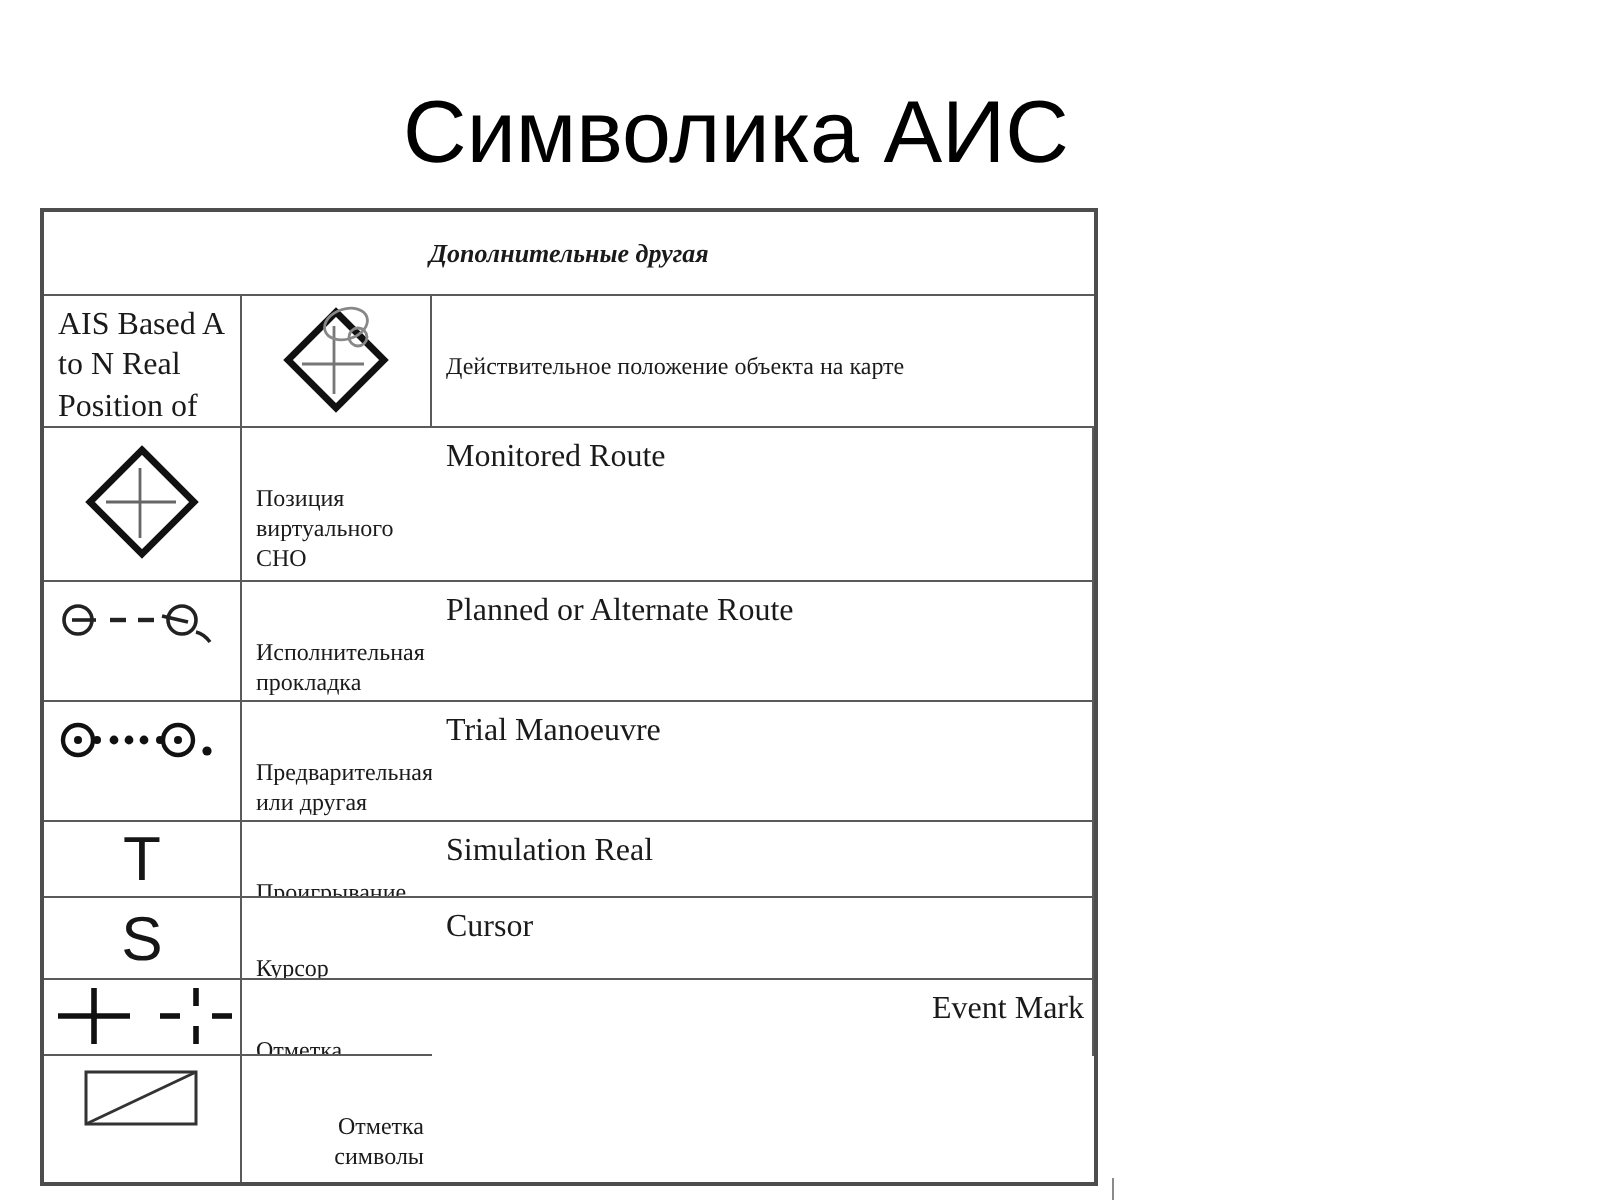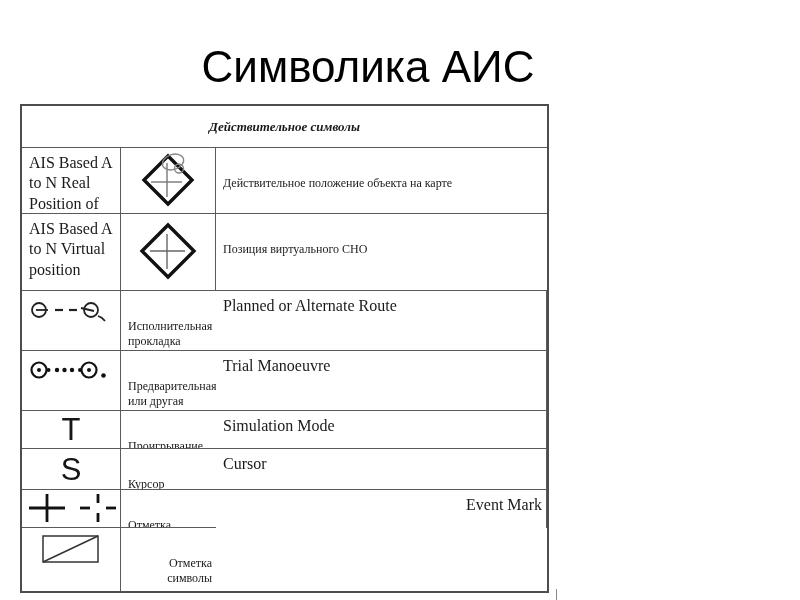--- a/index.html
+++ b/index.html
@@ -57,46 +57,46 @@
     background: #8a8a8a;
   }
 </style>
 </head>
 <body>
 
 <div class="slide-title">Символика АИС</div>
 
 <div class="symbol-table">
 
-  <div class="cell header-cell">Действительное символы</div>
+  <div class="cell header-cell">Дополнительные другая</div>
 
   <div class="cell term-cell">AIS Based A to N Real Position of Charted Object</div>
   <div class="cell symbol-cell">
     <svg width="66" height="62" viewBox="0 0 66 62">
       <line x1="32" y1="13" x2="32" y2="47" stroke="#777" stroke-width="1.4"></line>
       <line x1="16" y1="32" x2="47" y2="32" stroke="#777" stroke-width="1.4"></line>
       <path d="M33,6 L57,30 L33,54 L9,30 Z" fill="none" stroke="#111" stroke-width="3.4" stroke-linejoin="miter"></path>
       <ellipse cx="38" cy="12" rx="11" ry="7.5" transform="rotate(-18 38 12)" fill="none" stroke="#888" stroke-width="1.4"></ellipse>
       <circle cx="44" cy="18.5" r="4.5" fill="none" stroke="#888" stroke-width="1.4"></circle>
     </svg>
   </div>
   <div class="cell desc-cell last-col">Действительное положение объекта на карте</div>
 
-  <div class="cell term-cell">AIS Based A to N Virtual position</div>
   <div class="cell symbol-cell">
     <svg width="66" height="66" viewBox="0 0 66 66">
       <line x1="32" y1="15" x2="32" y2="50" stroke="#666" stroke-width="1.4"></line>
       <line x1="15" y1="32" x2="50" y2="32" stroke="#666" stroke-width="1.4"></line>
       <path d="M33,6 L59,32 L33,58 L7,32 Z" fill="none" stroke="#111" stroke-width="3.4" stroke-linejoin="miter"></path>
     </svg>
   </div>
   <div class="cell desc-cell last-col">
     <span>Позиция </span><span class="grammar-underline">виртуального</span><span> СНО</span>
   </div>
 
+  <div class="cell term-cell">Monitored Route</div>
   <div class="cell symbol-cell top-align">
     <svg width="88" height="36" viewBox="0 0 88 36">
       <circle cx="12" cy="15" r="7" fill="none" stroke="#222" stroke-width="1.8"></circle>
       <line x1="9" y1="15" x2="21" y2="15" stroke="#222" stroke-width="1.8"></line>
       <line x1="28" y1="15" x2="36" y2="15" stroke="#222" stroke-width="2.2"></line>
       <line x1="42" y1="15" x2="50" y2="15" stroke="#222" stroke-width="2.2"></line>
       <circle cx="64" cy="15" r="7" fill="none" stroke="#222" stroke-width="1.8"></circle>
       <line x1="54" y1="13" x2="67" y2="16" stroke="#222" stroke-width="1.8"></line>
       <path d="M71,21 q4,1 7,5" fill="none" stroke="#222" stroke-width="1.8"></path>
     </svg>
@@ -119,21 +119,21 @@
     </svg>
   </div>
   <div class="cell desc-cell last-col">Предварительная или другая прокладка</div>
 
   <div class="cell term-cell">Trial Manoeuvre</div>
   <div class="cell symbol-cell">
     <span class="letter-glyph">T</span>
   </div>
   <div class="cell desc-cell last-col">Проигрывание маневра</div>
 
-  <div class="cell term-cell">Simulation Mode</div>
+  <div class="cell term-cell">Simulation Real</div>
   <div class="cell symbol-cell">
     <span class="letter-glyph">S</span>
   </div>
   <div class="cell desc-cell last-col">Курсор тренажера</div>
 
   <div class="cell term-cell">Cursor</div>
   <div class="cell symbol-cell">
     <svg width="94" height="34" viewBox="0 0 94 34">
       <line x1="5" y1="16" x2="41" y2="16" stroke="#111" stroke-width="2.8"></line>
       <line x1="23" y1="2" x2="23" y2="30" stroke="#111" stroke-width="2.8"></line>

